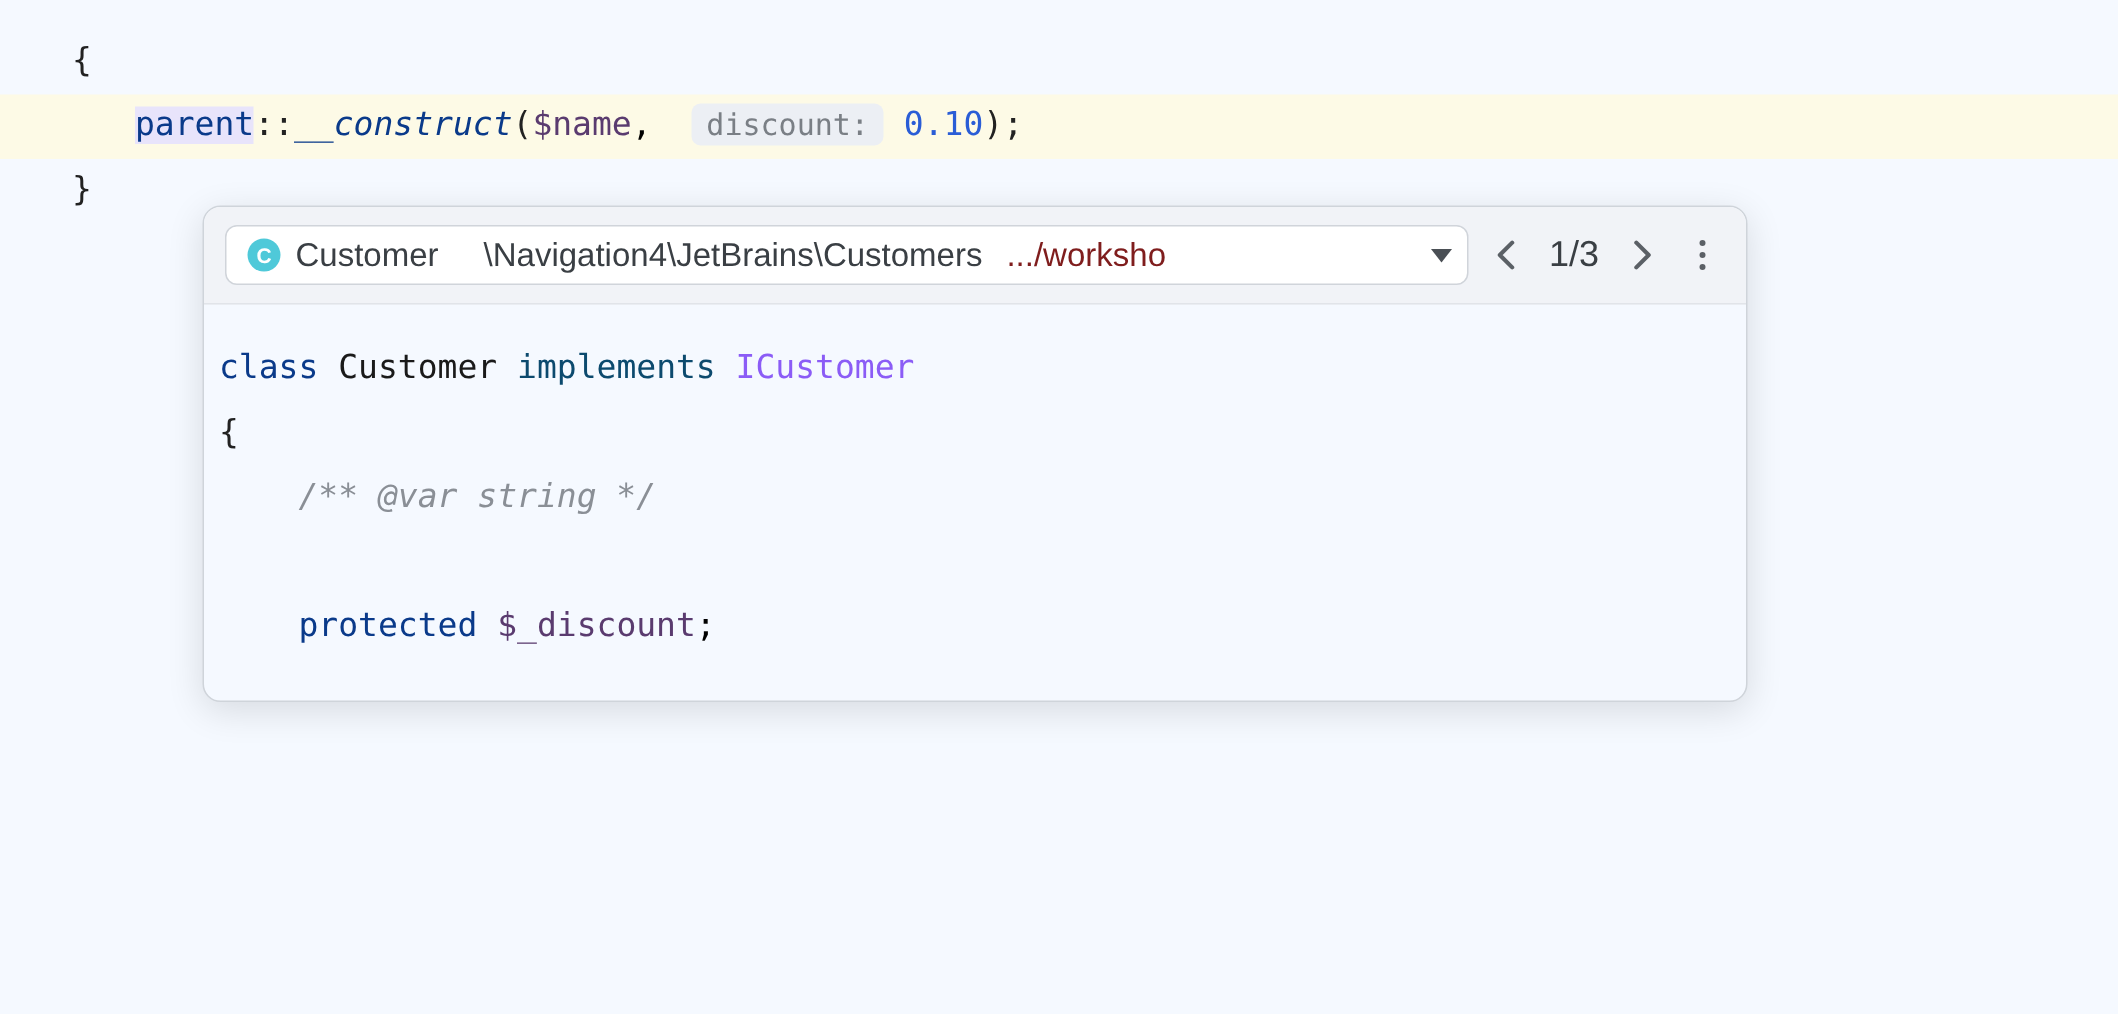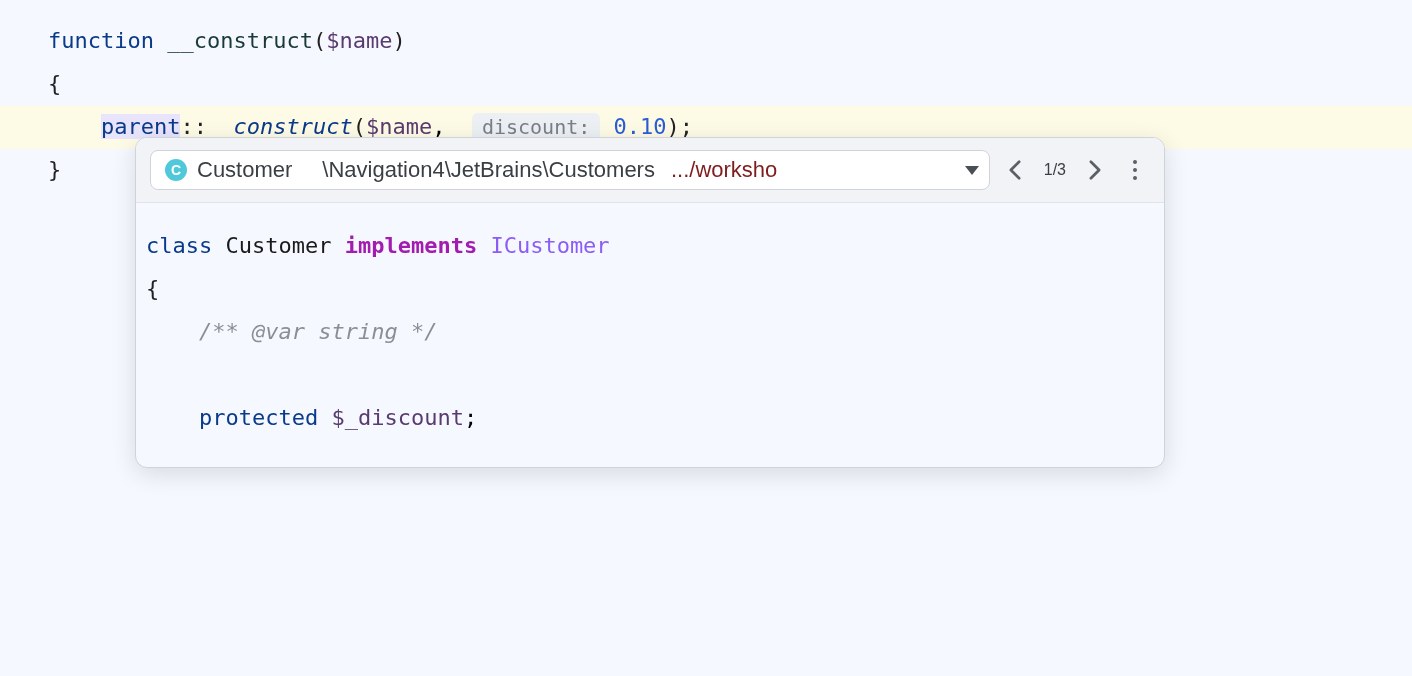--- a/index.html
+++ b/index.html
@@ -15,30 +15,30 @@
   }
   .editor-bg {
     padding: 20px 0 0 48px;
     line-height: 1.95;
     position: relative;
   }
   .code-line { white-space: pre; }
   .highlighted-line {
     background: #fdfae6;
     margin-left: -48px;
-    padding-left: 48px;
+    padding-left: 37px;
     width: calc(100% + 48px);
   }
   .parent-bg {
     background: #e8e4fb;
   }
   .kw-func { color: #0a3a8a; }
   .kw-class { color: #0a3a8a; }
   .kw-protected { color: #0a3a8a; }
-  .kw-implements { color: #a21caf; font-weight: bold; }
+  .kw-implements { color: #0c4a6e; }
   .fn-name { color: #1a3a3a; }
   .construct-call { color: #0a3a8a; font-style: italic; }
   .paren { color: #222; }
   .brace { color: #222; }
   .var { color: #5a3b6f; }
   .parent-ref { color: #0a3a8a; }
   .op { color: #222; }
   .hint-box {
     background: #eceff4;
     border-radius: 6px;
@@ -116,21 +116,21 @@
     width: 30px; height: 34px;
     display: inline-flex;
     align-items: center;
     justify-content: center;
     color: #5b6066;
     cursor: pointer;
     font-family: -apple-system, Arial, sans-serif;
   }
   .nav-count {
     font-family: -apple-system, "Segoe UI", Arial, sans-serif;
-    font-size: 16px;
+    font-size: 24px;
     color: #3a3f44;
     padding: 0 4px;
   }
   .kebab-dots {
     display: flex;
     flex-direction: column;
     gap: 4px;
   }
   .kebab-dots span {
     width: 4px; height: 4px; border-radius: 50%; background: #5b6066;
@@ -139,21 +139,20 @@
     padding: 22px 10px 28px 10px;
     line-height: 1.95;
     font-family: "Menlo", "Consolas", "DejaVu Sans Mono", monospace;
   }
   .chevron-svg { width: 14px; height: 22px; }
 </style>
 </head>
 <body>
 
 <div class="editor-bg">
-  <div class="code-line"><span class="kw-func">function</span> <span class="fn-name">__construct</span><span class="paren">(</span><span class="var">$name</span><span class="paren">)</span></div>
   <div class="code-line"><span class="brace">{</span></div>
   <div class="code-line highlighted-line"><span>    </span><span class="parent-ref parent-bg">parent</span><span class="op">::</span><span class="construct-call">__construct</span><span class="paren">(</span><span class="var">$name</span><span>,</span>  <span class="hint-box">discount:</span> <span class="num">0.10</span><span class="paren">);</span></div>
   <div class="code-line"><span class="brace">}</span></div>
 </div>
 
 <div class="popup">
   <div class="popup-header">
     <div class="breadcrumb-box">
       <span class="class-icon">C</span>
       <span class="bc-text">Customer</span>

